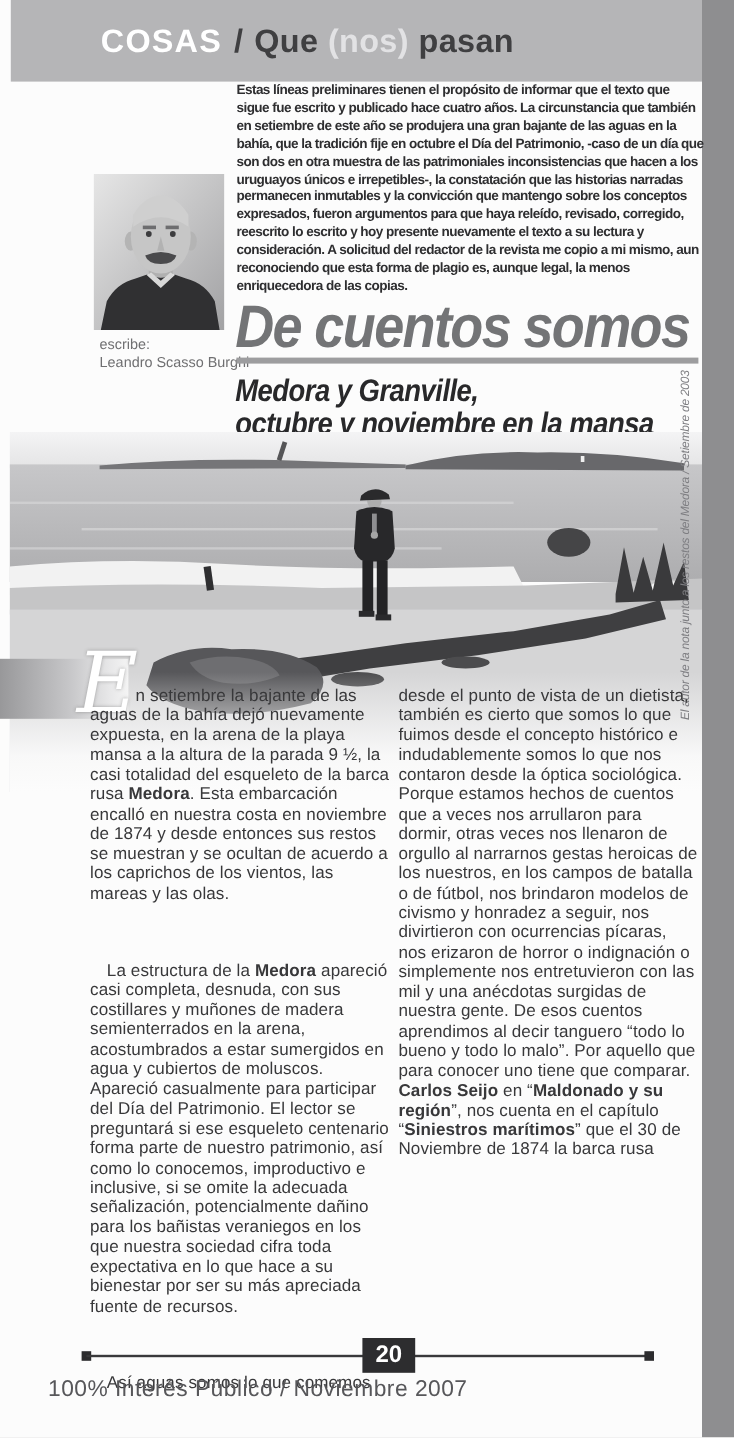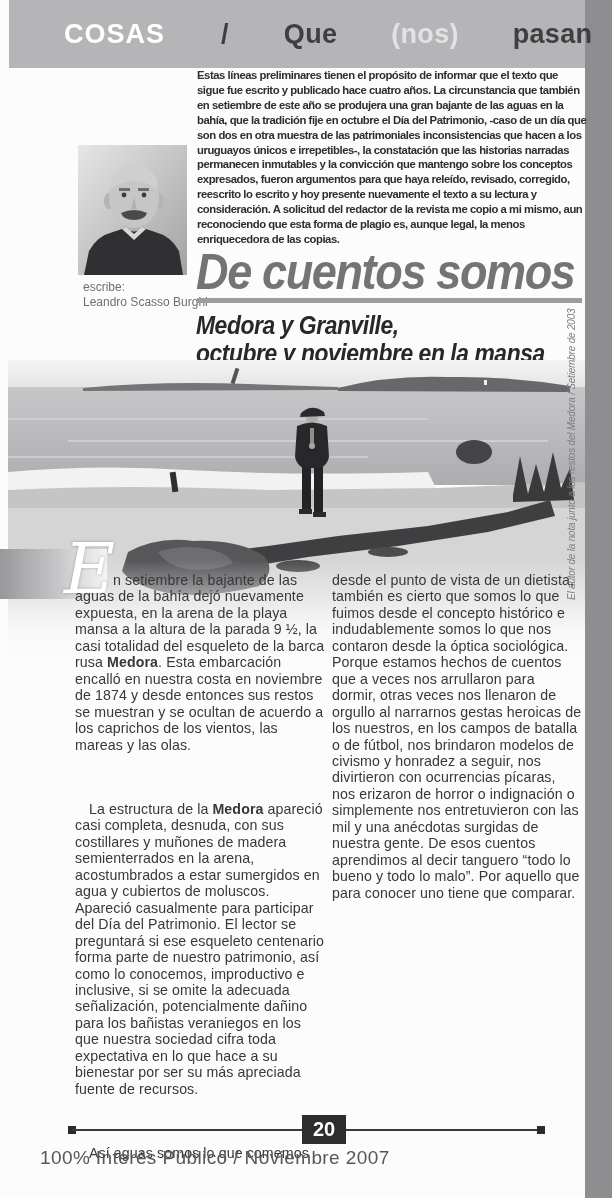--- a/index.html
+++ b/index.html
@@ -7,22 +7,22 @@
     position:relative;width:612px;height:1198px;margin:0 auto;
     background:#fcfcfc;overflow:hidden;
     font-family:"Liberation Sans",sans-serif;
   }
   
   .side-stripe{position:absolute;left:585px;top:0;width:27px;height:1198px;background:var(--side-stripe,#8e8e90);}
   
   .header-band{
     position:absolute;left:9px;top:0;width:576px;height:68px;
     background:var(--header-band,#b5b5b7);
-    display:flex;align-items:center;padding-left:55px;box-sizing:border-box;
-    font-size:27px;letter-spacing:.3px;white-space:nowrap;gap:46px;
+    display:flex;align-items:center;padding-left:75px;box-sizing:border-box;
+    font-size:27px;letter-spacing:.3px;white-space:nowrap;
   }
   .header-band .sec{font-weight:800;color:#ffffff;margin-right:10px;letter-spacing:1px;}
   .header-band .sep{color:#3f3f41;font-weight:600;margin-right:9px;}
   .header-band .dark{color:#3f3f41;font-weight:600;margin-right:8px;}
   .header-band .light{color:#e2e2e4;font-weight:700;margin-right:8px;}
   
   .intro{
     position:absolute;left:197px;top:68px;width:390px;
     font-size:11.3px;line-height:14.9px;letter-spacing:-0.45px;
     color:#2e2e30;font-weight:600;
@@ -200,20 +200,21 @@
   <div class="dropcap">E</div>
 
   <div class="columns">
     <div class="col c1">
         <p class="first"><span>n setiembre la bajante de las aguas de la bahía dejó nuevamente expuesta, en la arena de la playa mansa a la altura de la parada 9 ½, la casi totalidad del esqueleto de la barca rusa </span><span class="b">Medora</span><span>.  Esta embarcación encalló en nuestra costa en noviembre de 1874 y desde entonces sus restos se muestran y se ocultan de acuerdo a los caprichos de los vientos, las mareas y las olas.</span></p>
         <p class="indent"><span>La estructura de la </span><span class="b">Medora</span><span> apareció casi completa, desnuda, con sus costillares y muñones de madera semienterrados en la arena, acostumbrados a estar sumergidos en agua y cubiertos de moluscos. Apareció casualmente para participar del Día del Patrimonio. El lector se preguntará si ese esqueleto centenario forma parte de nuestro patrimonio, así como lo conocemos, improductivo e inclusive, si se omite la adecuada señalización, potencialmente dañino para los bañistas veraniegos en los que nuestra sociedad cifra toda expectativa en lo que hace a su bienestar por ser su más apreciada fuente de recursos.</span></p>
         <p class="indent"><span>Así aguas somos lo que comemos</span></p>
       </div>
     <div class="col c2">
         <p><span>desde el punto de vista de un dietista, también es cierto que somos lo que fuimos desde el concepto histórico e indudablemente somos lo que nos contaron desde la óptica sociológica.  Porque estamos hechos de cuentos que a veces nos arrullaron para dormir, otras veces nos llenaron de orgullo al narrarnos gestas heroicas de los nuestros, en los campos de batalla o de fútbol, nos brindaron modelos de civismo y honradez a seguir, nos divirtieron con ocurrencias pícaras, nos erizaron de horror o indignación o simplemente nos entretuvieron con las mil y una anécdotas surgidas de nuestra gente.  De esos cuentos aprendimos al decir tanguero “todo lo bueno y todo lo malo”.  Por aquello que para conocer uno tiene que comparar.</span></p>
+        <p><span class="b">Carlos Seijo</span><span> en “</span><span class="b">Maldonado y su región</span><span>”, nos cuenta en el capítulo “</span><span class="b">Siniestros marítimos</span><span>” que el 30 de Noviembre de 1874 la barca rusa</span></p>
       </div>
   </div>
 
   <div class="footer-sq l"></div>
   <div class="footer-line"></div>
   <div class="footer-sq r"></div>
   <div class="page-num">20</div>
   <div class="footer-pub">100% Interés Público / Noviembre 2007</div>
 
 </div>

